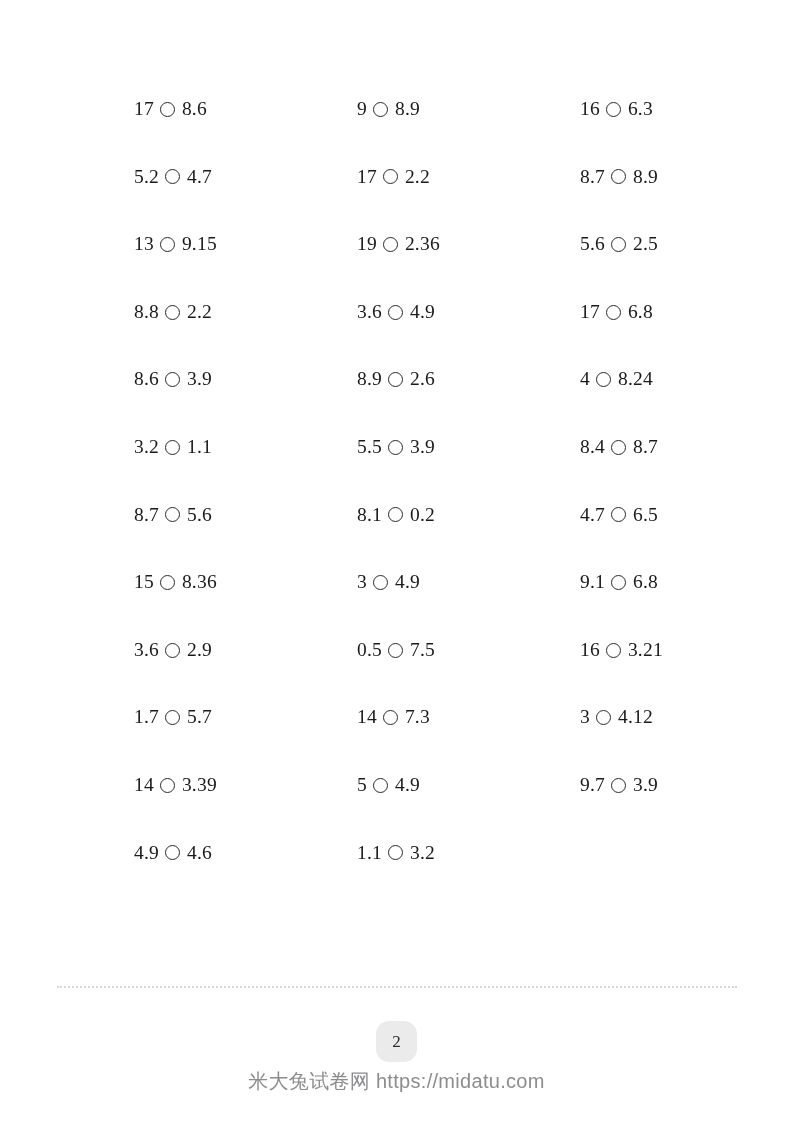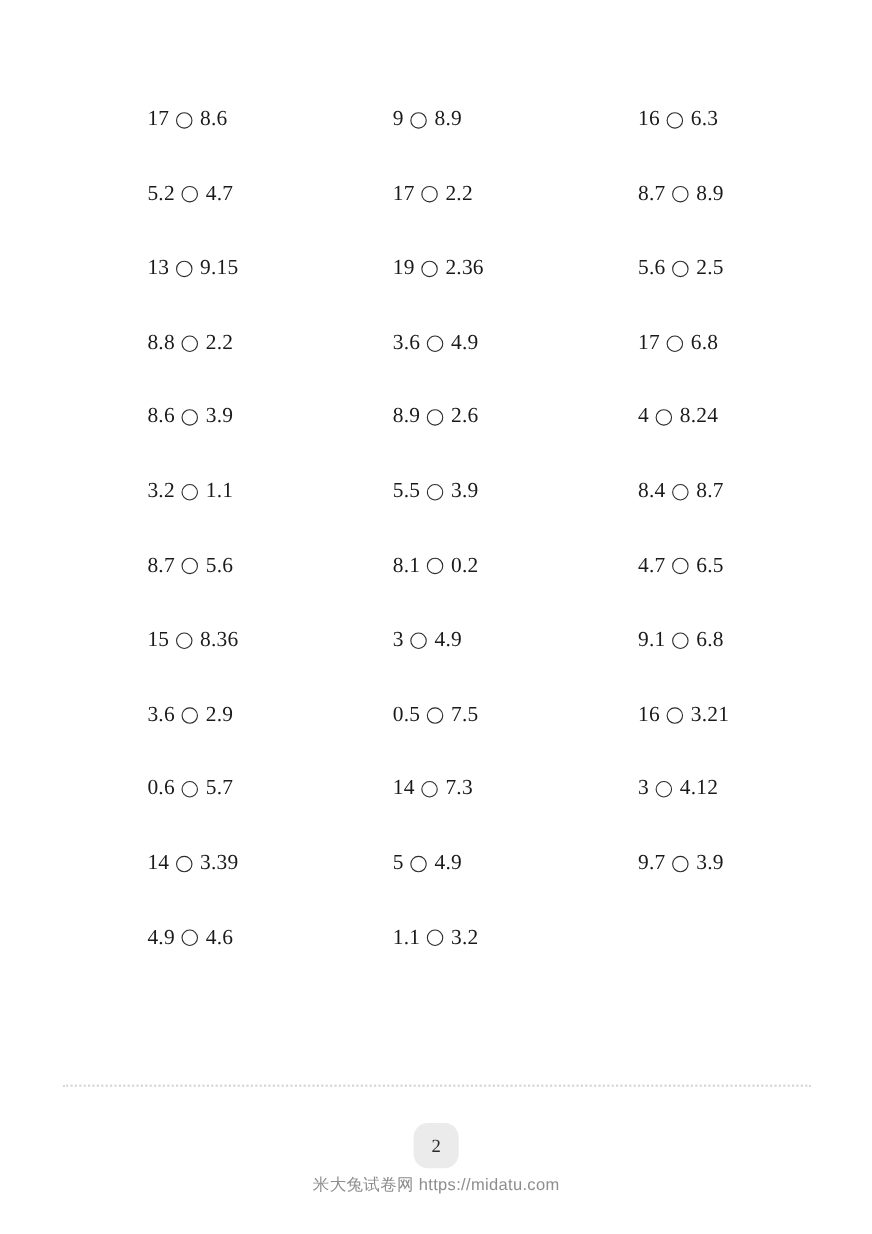--- a/index.html
+++ b/index.html
@@ -90,21 +90,21 @@
     font-family: "Liberation Serif", "DejaVu Serif", serif;
   }
 
   .watermark {
     position: absolute;
     left: 0;
     top: 1068px;
     width: 793px;
     text-align: center;
     font-family: "Liberation Sans", "DejaVu Sans", sans-serif;
-    font-size: 15px;
+    font-size: 20px;
     color: #8d8d8f;
     letter-spacing: 0.3px;
   }
 </style>
 </head>
 <body>
 
 <div class="page">
 
   <div class="problem-grid">
@@ -237,21 +237,21 @@
         <span class="operand">0.5</span>
         <span class="compare-circle"></span>
         <span class="operand">7.5</span>
       </div>
       <div class="problem">
         <span class="operand">16</span>
         <span class="compare-circle"></span>
         <span class="operand">3.21</span>
       </div>
       <div class="problem">
-        <span class="operand">0.6</span>
+        <span class="operand">1.7</span>
         <span class="compare-circle"></span>
         <span class="operand">5.7</span>
       </div>
       <div class="problem">
         <span class="operand">14</span>
         <span class="compare-circle"></span>
         <span class="operand">7.3</span>
       </div>
       <div class="problem">
         <span class="operand">3</span>

